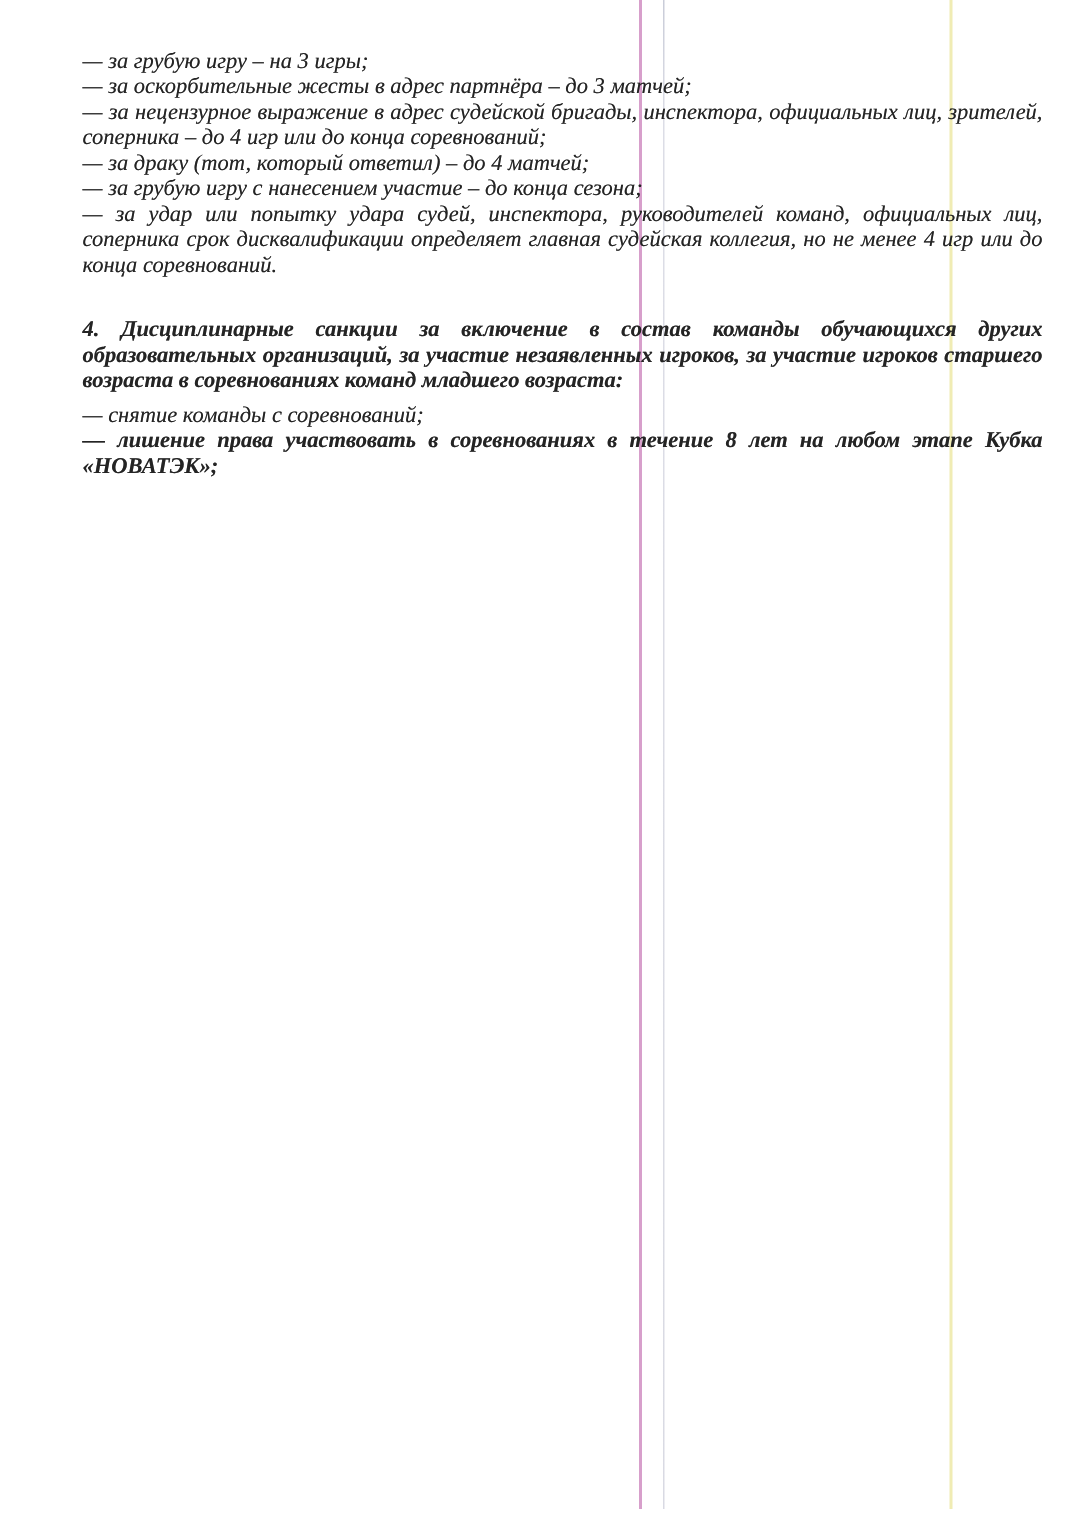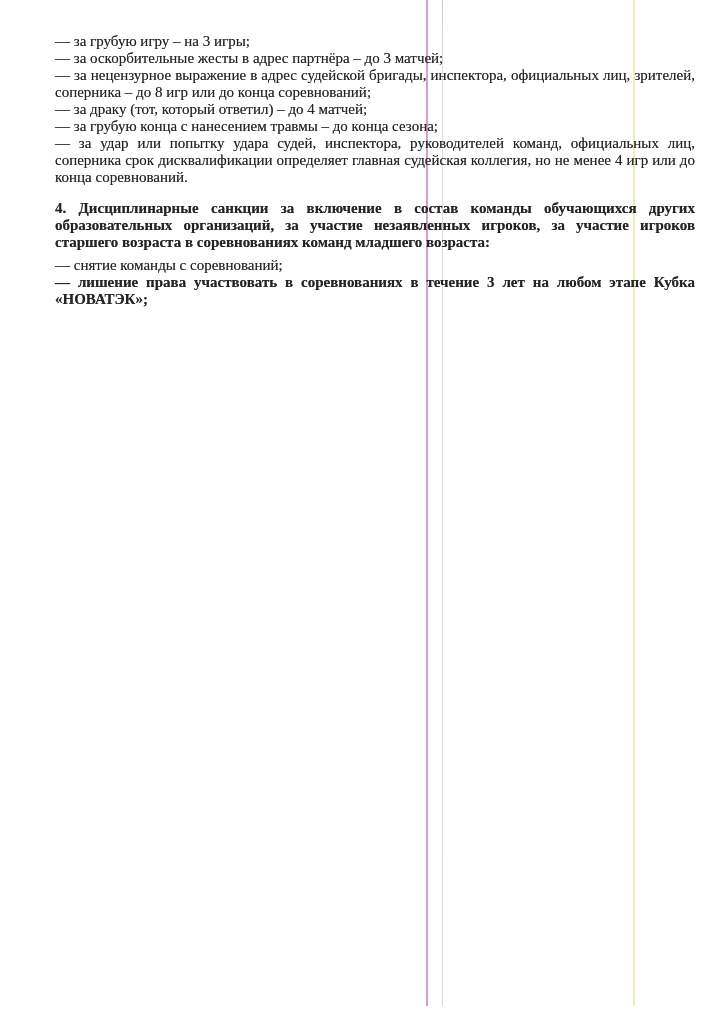--- a/index.html
+++ b/index.html
@@ -40,49 +40,50 @@
   }
   .content {
     position: absolute;
     left: 55px;
     top: 33px;
     width: 640px;
     font-size: 15px;
     line-height: 17px;
     text-align: justify;
     text-shadow: 0 0 0.4px rgba(36, 36, 36, 0.55);
+    font-style: italic;
   }
   .content p {
     margin: 0;
   }
   p.heading {
-    margin: 14px 0 6px 0;
+    margin: 26px 0 6px 0;
     font-weight: 700;
   }
   p.bold {
     font-weight: 700;
   }
 </style>
 </head>
 <body>
 
 <div class="page">
 
   <div class="artifact-line line-magenta"></div>
   <div class="artifact-line line-gray"></div>
   <div class="artifact-line line-yellow"></div>
 
   <div class="content">
 
     <p>— за грубую игру – на 3 игры;</p>
     <p>— за оскорбительные жесты в адрес партнёра – до 3 матчей;</p>
-    <p>— за нецензурное выражение в адрес судейской бригады, инспектора, официальных лиц, зрителей, соперника – до 8 игр или до конца соревнований;</p>
+    <p>— за нецензурное выражение в адрес судейской бригады, инспектора, официальных лиц, зрителей, соперника – до 4 игр или до конца соревнований;</p>
     <p>— за драку (тот, который ответил) – до 4 матчей;</p>
-    <p>— за грубую конца с нанесением травмы – до конца сезона;</p>
+    <p>— за грубую игру с нанесением участие – до конца сезона;</p>
     <p>— за удар или попытку удара судей, инспектора, руководителей команд, официальных лиц, соперника срок дисквалификации определяет главная судейская коллегия, но не менее 4 игр или до конца соревнований.</p>
 
     <p class="heading">4. Дисциплинарные санкции за включение в состав команды обучающихся других образовательных организаций, за участие незаявленных игроков, за участие игроков старшего возраста в соревнованиях команд младшего возраста:</p>
 
     <p>— снятие команды с соревнований;</p>
-    <p class="bold">— лишение права участвовать в соревнованиях в течение 3 лет на любом этапе Кубка «НОВАТЭК»;</p>
+    <p class="bold">— лишение права участвовать в соревнованиях в течение 8 лет на любом этапе Кубка «НОВАТЭК»;</p>
 
   </div>
 </div>
 
 </body></html>

